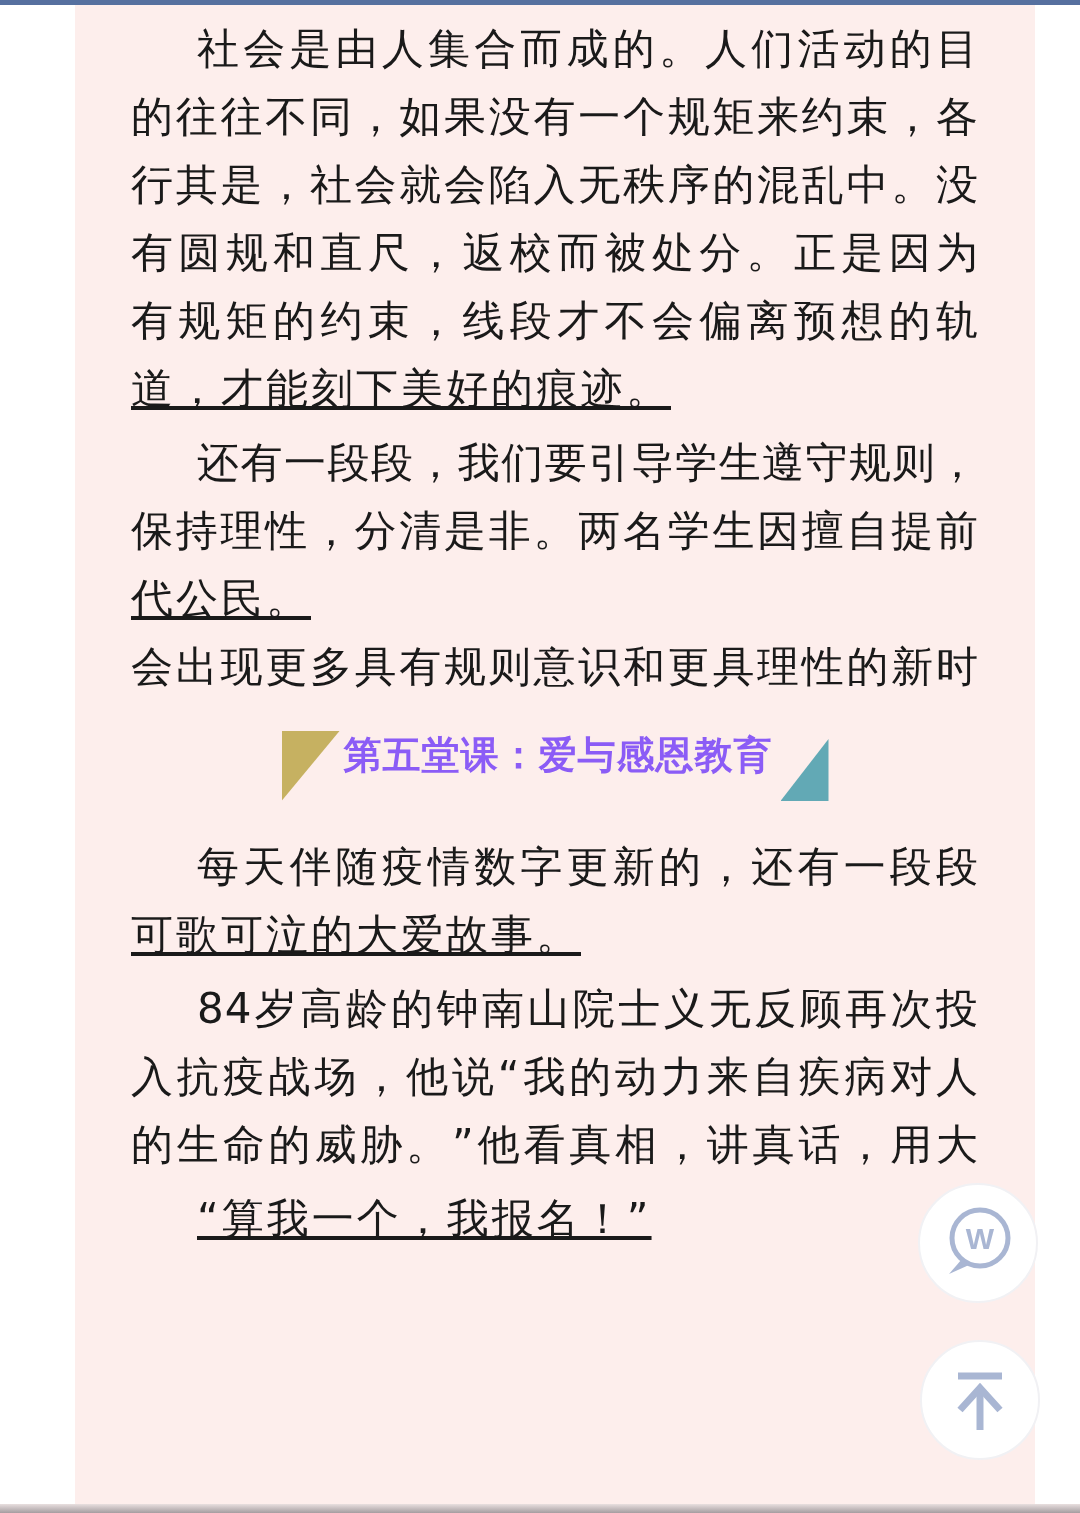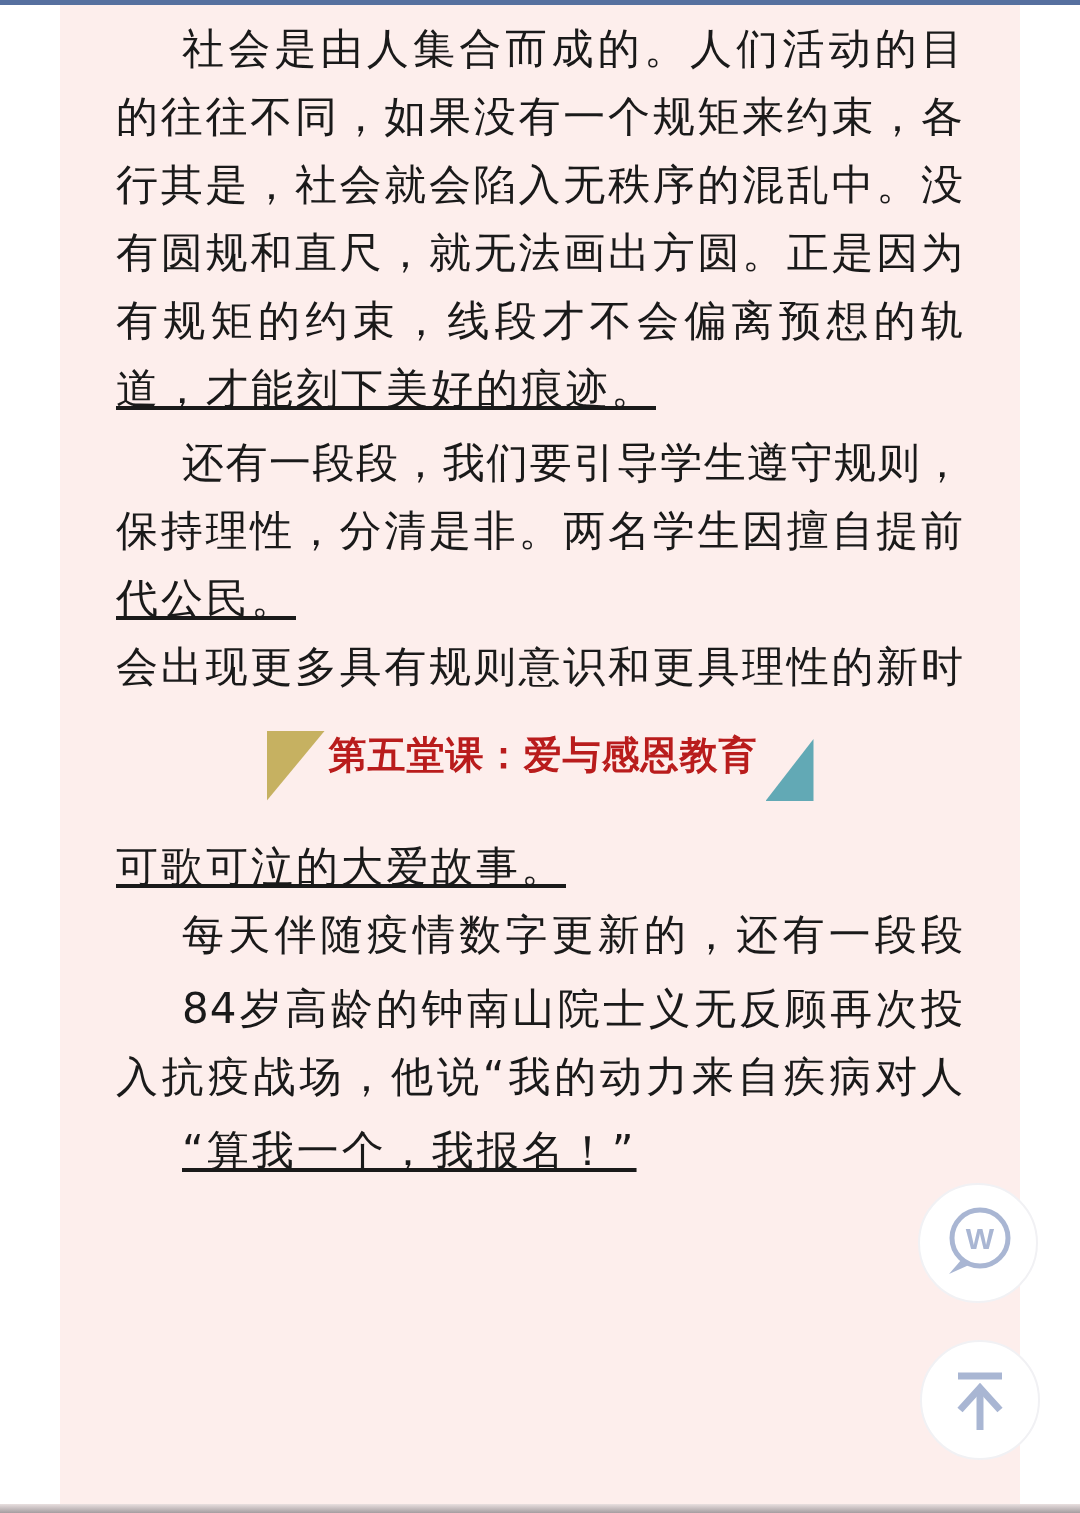--- a/index.html
+++ b/index.html
@@ -21,21 +21,21 @@
     position: absolute;
     top: 0; left: 0;
     width: 1080px;
     height: 5px;
     background: #56709f;
     z-index: 5;
   }
   .card {
     position: absolute;
     top: 5px;
-    left: 60px;
+    left: 75px;
     width: 960px;
     height: 1508px;
     background: #fdeeec;
     overflow: hidden;
   }
   .content {
     padding: 10px 56px 0 56px;
   }
   .para { margin: 0 0 6px 0; }
   .line {
@@ -71,21 +71,21 @@
     background: #62a9b5;
     clip-path: polygon(0 100%, 100% 100%, 100% 0);
     margin-left: 8px;
     margin-top: 12px;
     flex: 0 0 auto;
   }
   .heading-text {
     font-size: 38px;
     font-weight: bold;
     line-height: 52px;
-    color: #b91c1c;
+    color: #8b5cf6;
     letter-spacing: 1px;
     white-space: nowrap;
     margin-top: 2px;
   }
   .fab {
     position: absolute;
     width: 120px; height: 120px;
     border-radius: 50%;
     background: #ffffff;
     border: 2px solid #f1f1f4;
@@ -115,46 +115,47 @@
 
   <div class="top-bar"></div>
 
   <div class="card">
     <div class="content">
 
       <div class="para">
         <div class="line first">社会是由人集合而成的。人们活动的目</div>
         <div class="line">的往往不同，如果没有一个规矩来约束，各</div>
         <div class="line">行其是，社会就会陷入无秩序的混乱中。没</div>
-        <div class="line">有圆规和直尺，就无法画出方圆。正是因为</div>
+        <div class="line">有圆规和直尺，返校而被处分。正是因为</div>
         <div class="line">有规矩的约束，线段才不会偏离预想的轨</div>
         <div class="line last">道，才能刻下美好的痕迹。</div>
       </div>
 
       <div class="para">
         <div class="line first">还有一段段，我们要引导学生遵守规则，</div>
         <div class="line">保持理性，分清是非。两名学生因擅自提前</div>
         <div class="line last">代公民。</div>
         <div class="line">会出现更多具有规则意识和更具理性的新时</div>
       </div>
 
       <div class="heading-row">
         <div class="tri-gold"></div>
         <div class="heading-text">第五堂课：爱与感恩教育</div>
         <div class="tri-teal"></div>
       </div>
 
       <div class="para">
+        <div class="line first">每天伴随疫情数字更新的，还有一段段</div>
         <div class="line last">可歌可泣的大爱故事。</div>
-        <div class="line first">每天伴随疫情数字更新的，还有一段段</div>
       </div>
 
       <div class="para">
         <div class="line first">84岁高龄的钟南山院士义无反顾再次投</div>
         <div class="line">入抗疫战场，他说“我的动力来自疾病对人</div>
+        <div class="line">的生命的威胁。”他看真相，讲真话，用大</div>
       </div>
 
       <div class="para">
         <div class="line first last">“算我一个，我报名！”</div>
       </div>
 
     </div>
   </div>
 
   <button class="fab comment">

